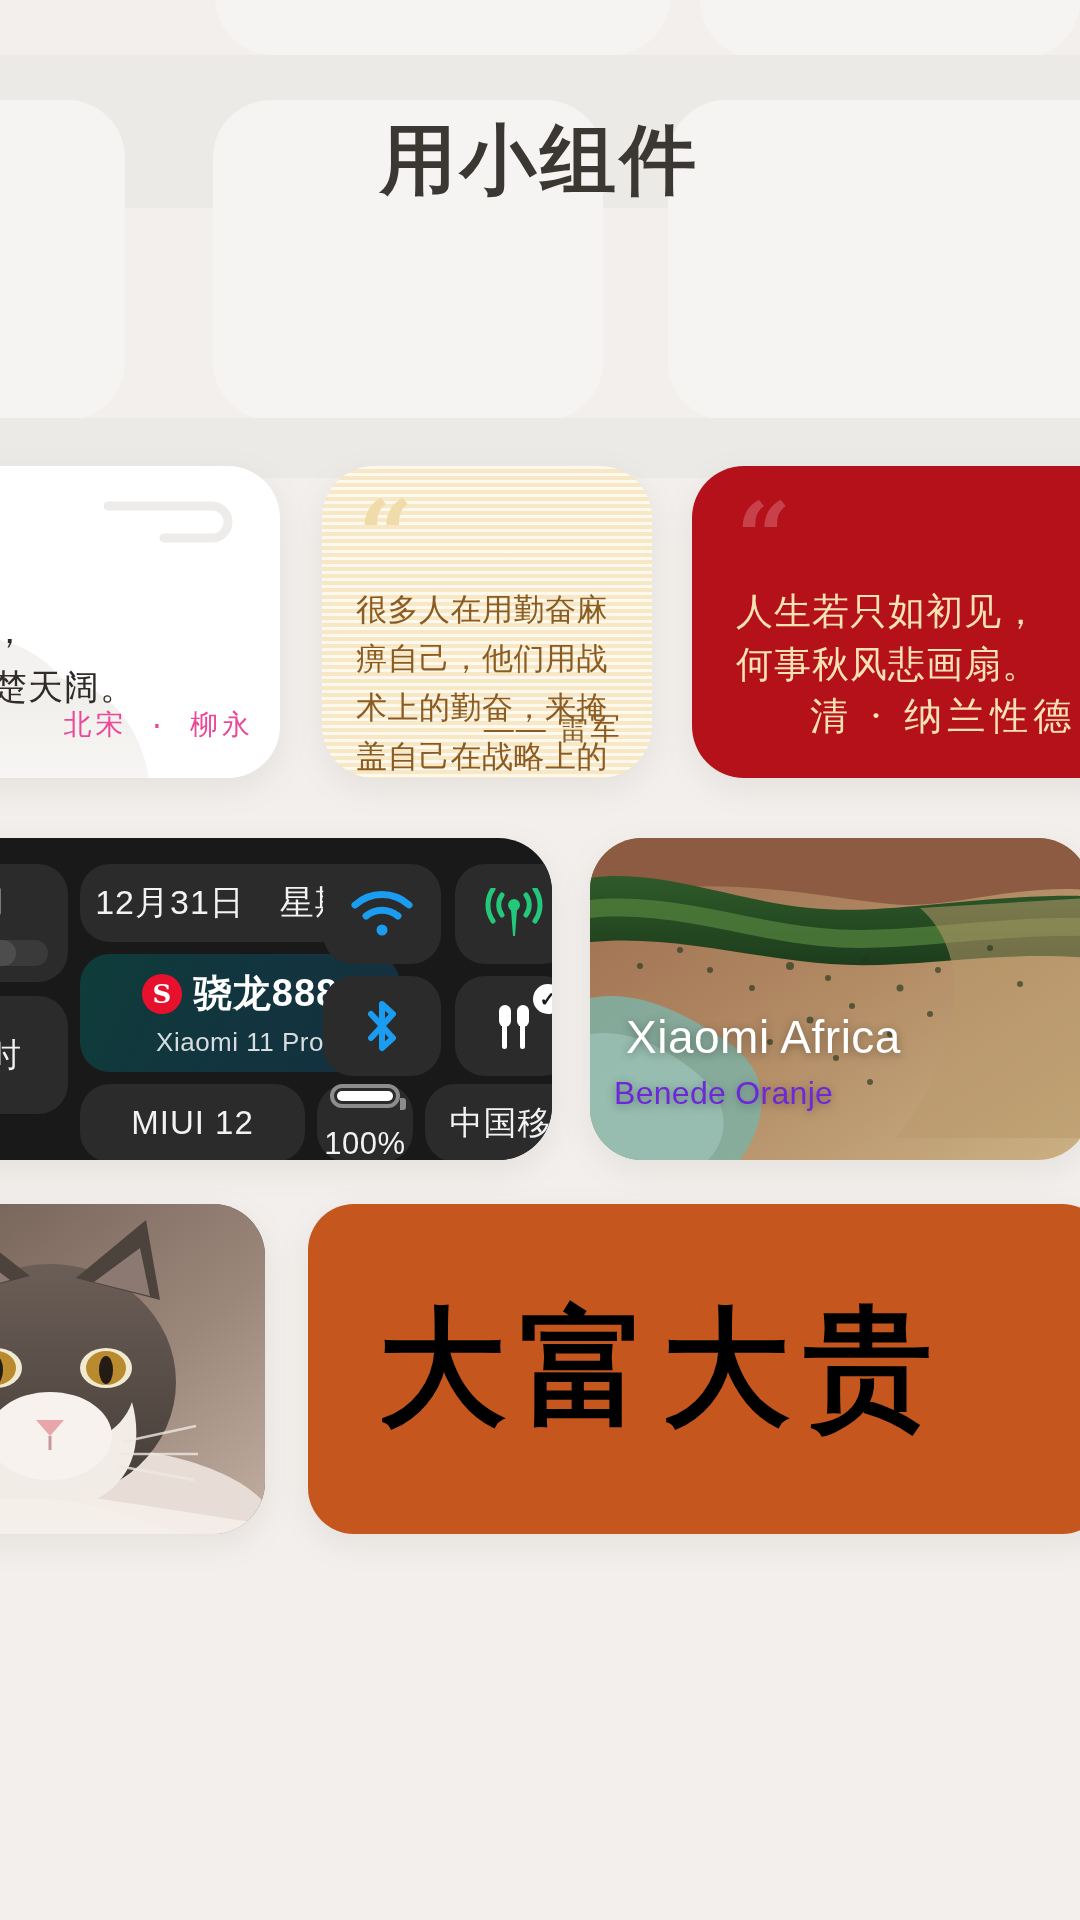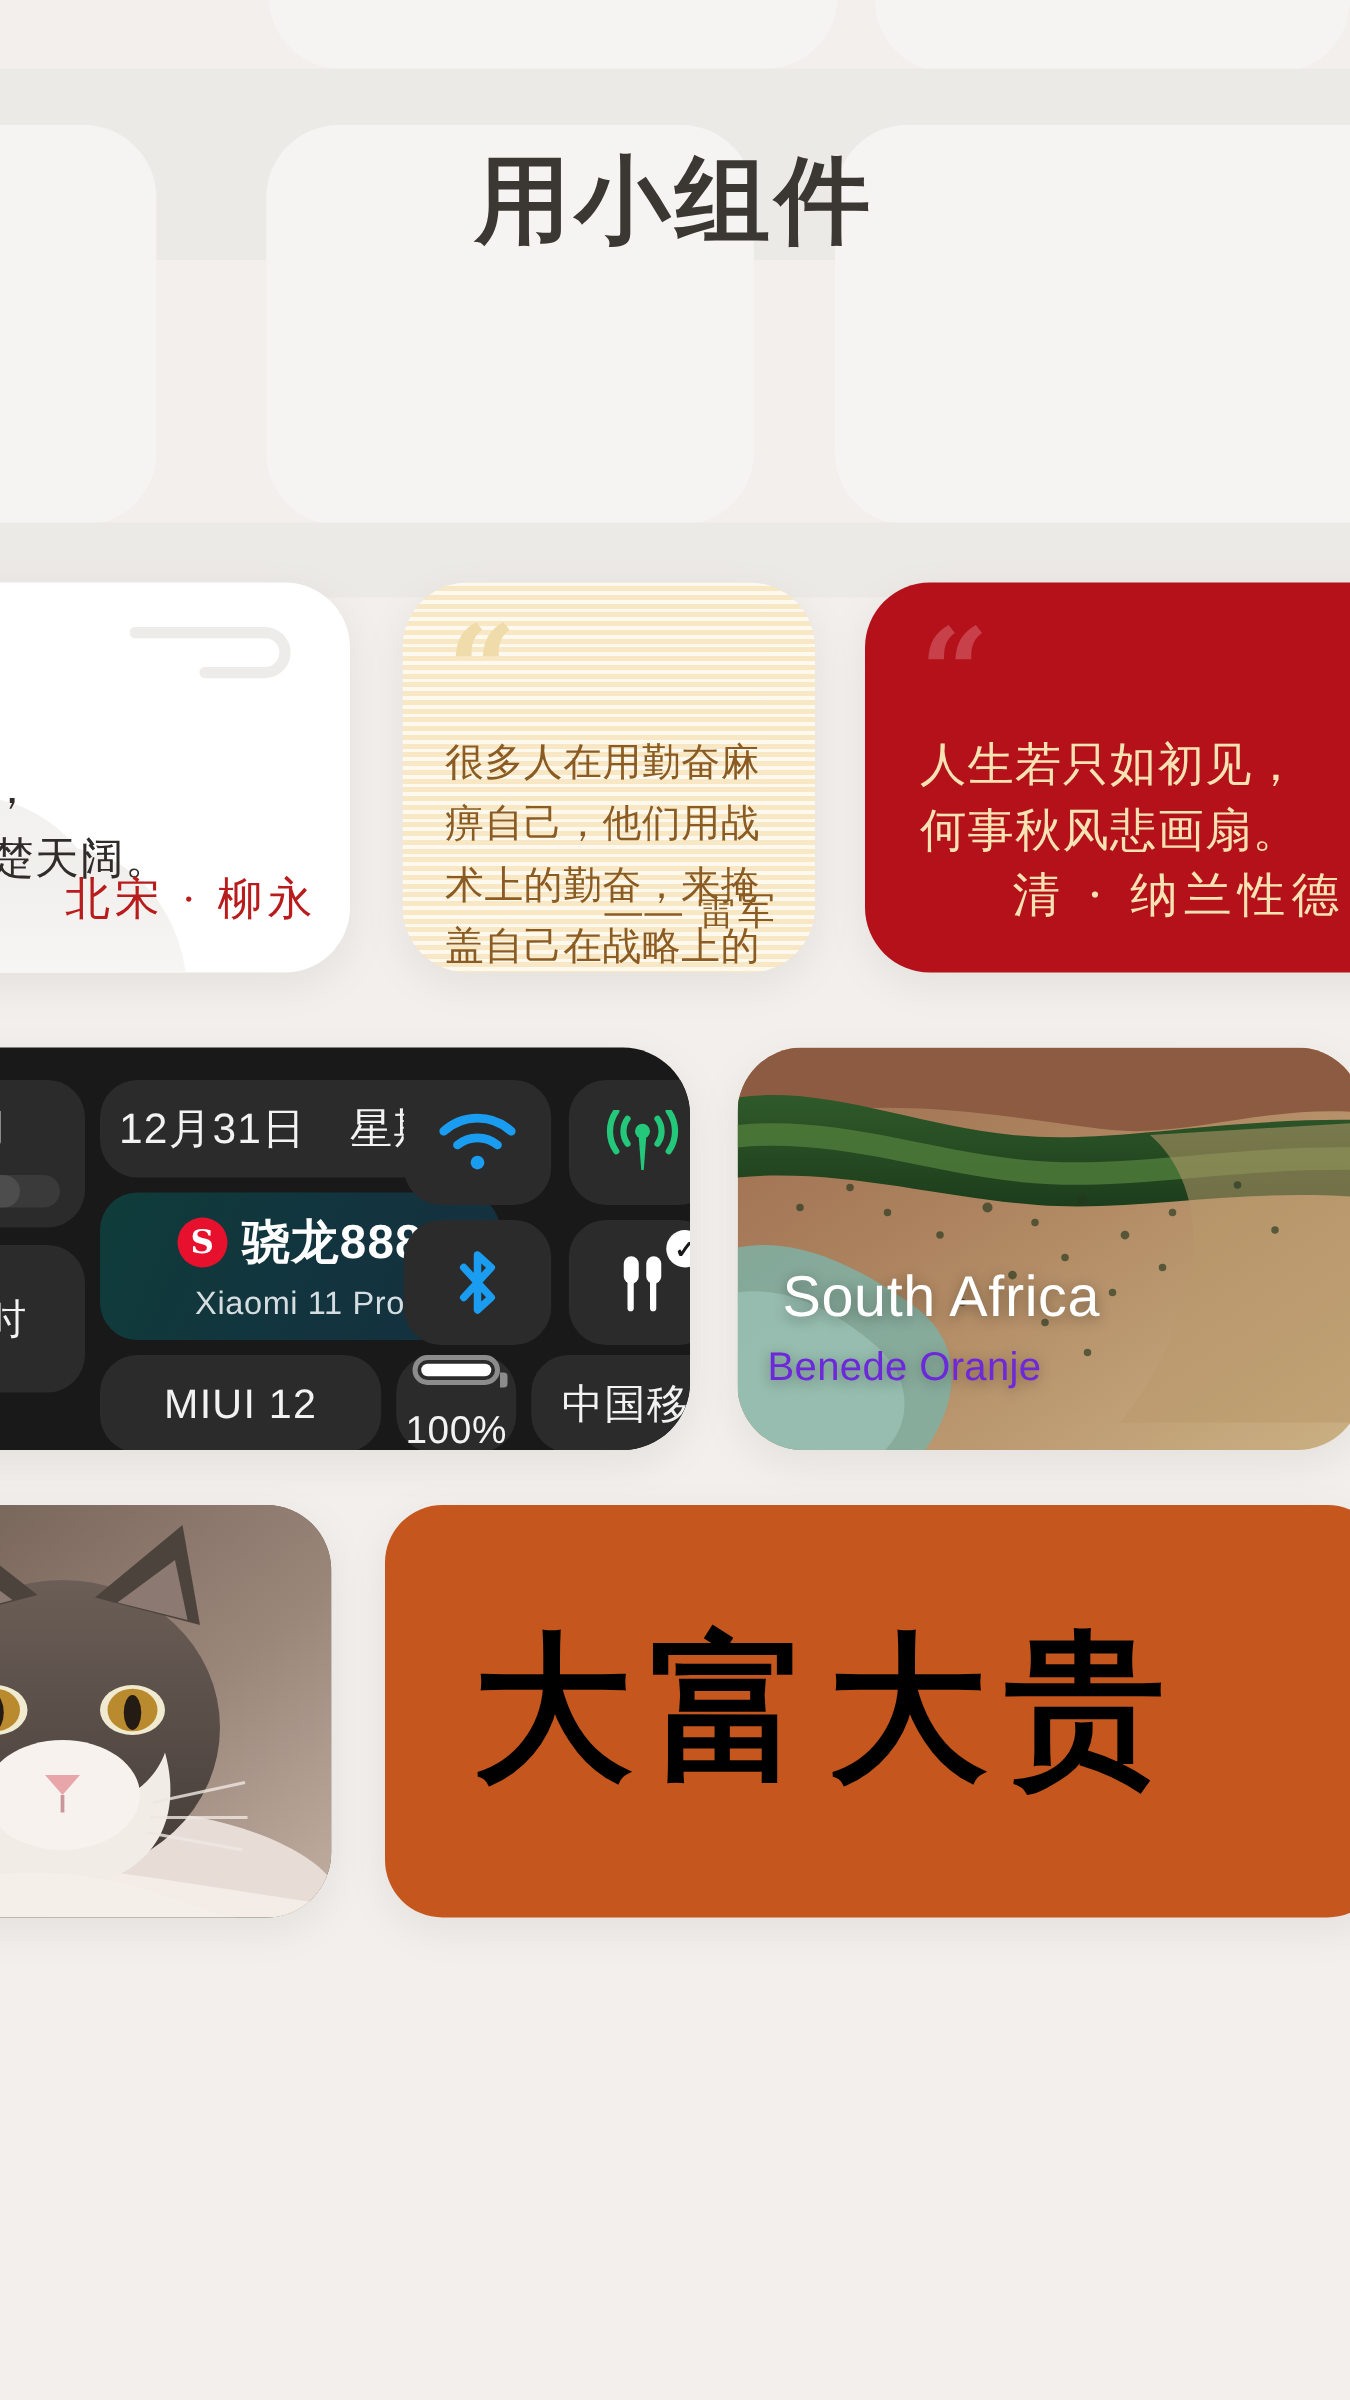--- a/index.html
+++ b/index.html
@@ -51,22 +51,22 @@
     border-radius:50% 50% 0 0 / 100% 100% 0 0;
   }
   .poem-text {
     position:absolute; left:-42px; top:80px; width:330px;
     font-family:"DejaVu Serif","Liberation Serif", serif;
     font-size:35px; line-height:1.62; color:#2f2c29; letter-spacing:1px;
     z-index:2;
   }
   .poem-author {
     position:absolute; right:26px; bottom:34px;
-    font-family:Liberation Serif, serif;
-    font-size:36px; color:#b91c1c; letter-spacing:4px; z-index:2;
+    font-family:Liberation Mono, monospace;
+    font-size:28px; color:#ec4899; letter-spacing:4px; z-index:2;
   }
 
   
   #quote-cream {
     background:
       repeating-linear-gradient(180deg,
         rgba(255,255,255,.62) 0px, rgba(255,255,255,.62) 3px,
         rgba(243,214,160,.30) 3px, rgba(243,214,160,.30) 7px),
       #fbefd4;
   }
@@ -314,21 +314,21 @@
           <circle cx="340" cy="176" r="3"></circle>
         <circle cx="90" cy="112" r="3"></circle>
           <circle cx="50" cy="128" r="3"></circle>
           <circle cx="400" cy="110" r="3"></circle>
         <circle cx="430" cy="146" r="3"></circle>
           <circle cx="246" cy="220" r="3"></circle>
           <circle cx="280" cy="244" r="3"></circle>
       </g>
       <path d="M0 0 H500 V322 H0 Z" fill="none"></path>
     </svg>
-    <div class="map-title">South Africa</div>
+    <div class="map-title">Xiaomi Africa</div>
     <div class="map-sub">Benede Oranje</div>
   </div>
 
   <div class="wcard" id="cat-card" style="left:-140px; top:1204px; width:405px; height:330px;">
     <svg width="100%" height="100%" viewBox="0 0 405 330" preserveAspectRatio="xMidYMid slice">
       <defs>
         <linearGradient id="bedbg" x1="0" y1="0" x2="1" y2="1">
           <stop offset="0%" stop-color="#6d5b50"></stop>
           <stop offset="60%" stop-color="#9b867a"></stop>
           <stop offset="100%" stop-color="#c2b0a3"></stop>

